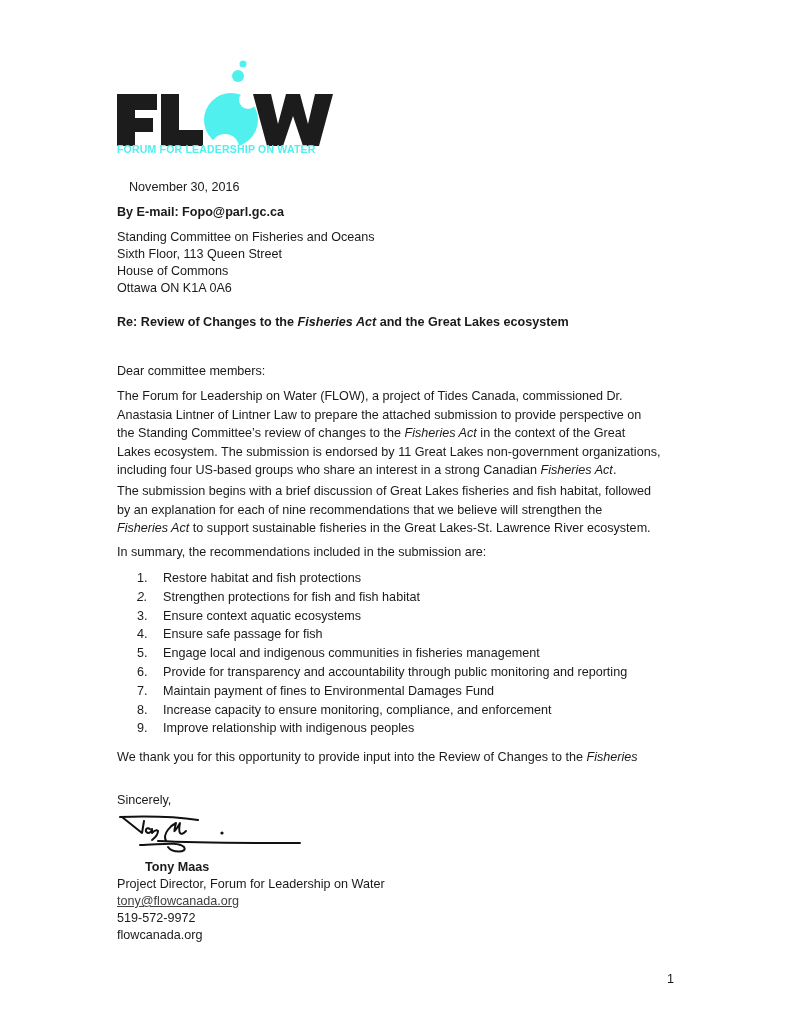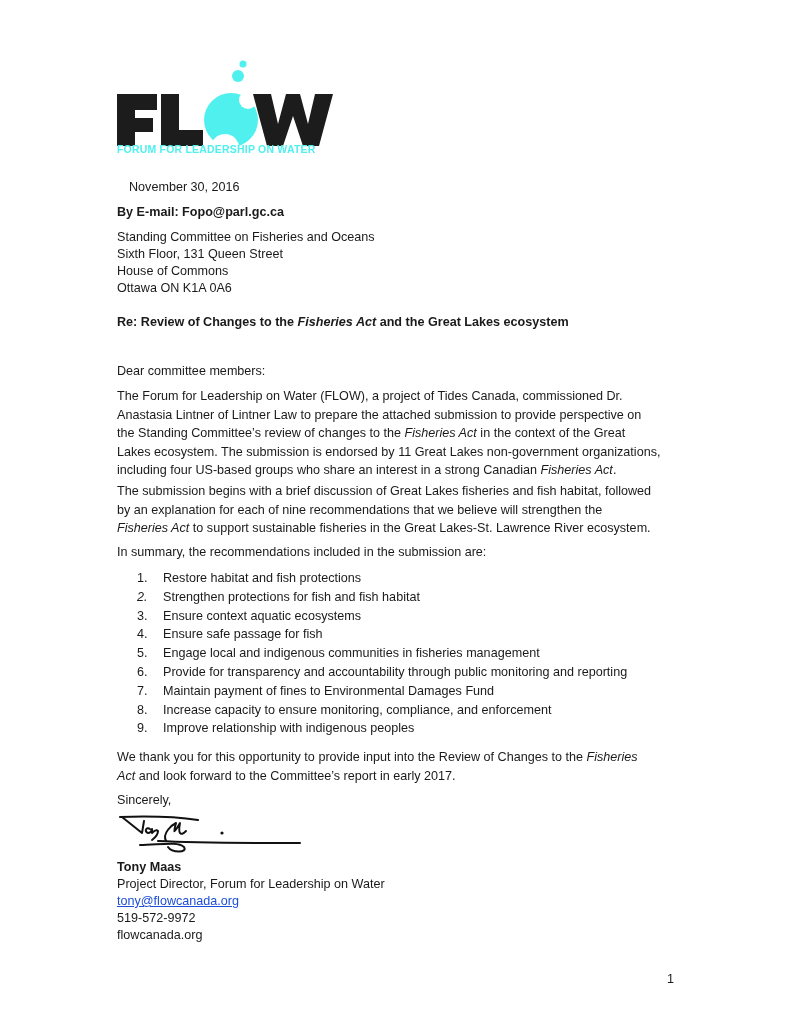--- a/index.html
+++ b/index.html
@@ -11,21 +11,21 @@
                 letter-spacing: 0.2px; color: #4ff0ee; white-space: nowrap; }
     .txt { position: absolute; left: 117px; font-size: 12.6px; line-height: 17px; white-space: nowrap; }
     .b { font-weight: bold; }
     .para { position: absolute; left: 117px; width: 560px; font-size: 12.6px; line-height: 18.6px; }
     .para p { margin: 0; white-space: nowrap; }
     i { font-style: italic; }
     .list { position: absolute; left: 117px; top: 553px; margin: 0; padding: 0; list-style: none; }
     .list li { position: relative; height: 18.8px; font-size: 12.6px; line-height: 18.8px; white-space: nowrap; }
     .list .num { position: absolute; left: 20px; width: 16px; }
     .list .lbl { position: absolute; left: 46px; }
-    .link { color: #1d4ed8; text-decoration: underline; }
+    .link { color: #404040; text-decoration: underline; }
     .sig { position: absolute; left: 118px; top: 795px; width: 185px; height: 44px; }
     .pagenum { position: absolute; left: 667px; top: 956px; font-size: 12.6px; }
   </style>
 </head>
 <body>
 
 <div class="page">
 
   <svg class="logo" viewBox="0 0 220 102" xmlns="http://www.w3.org/2000/svg">
 
@@ -43,21 +43,21 @@
     <path d="M136 36 H154 L161 66 L169 36 H183 L191 66 L198 36 H216 L202 88 H186 L176 58 L166 88 H150 Z" fill="#1c1c1c"></path>
   </svg>
   <div class="logo-tag">FORUM FOR LEADERSHIP ON WATER</div>
 
   <div class="txt" style="top:163px;margin-left:12px;">November 30, 2016</div>
 
   <div class="txt b" style="top:188px;">By E-mail: Fopo@parl.gc.ca</div>
 
   <div>
     <div class="txt" style="top:213px;">Standing Committee on Fisheries and Oceans</div>
-    <div class="txt" style="top:230px;">Sixth Floor, 131 Queen Street</div>
+    <div class="txt" style="top:230px;">Sixth Floor, 113 Queen Street</div>
     <div class="txt" style="top:247px;">House of Commons</div>
     <div class="txt" style="top:264px;">Ottawa ON K1A 0A6</div>
   </div>
 
   <div class="txt b" style="top:298px;"><span>Re: Review of Changes to the </span><i>Fisheries Act</i><span> and the Great Lakes ecosystem</span></div>
 
   <div class="txt" style="top:347px;">Dear committee members:</div>
 
   <div class="para" style="top:371px;">
     <p>The Forum for Leadership on Water (FLOW), a project of Tides Canada, commissioned Dr.</p>
@@ -109,39 +109,38 @@
         <span class="lbl">Increase capacity to ensure monitoring, compliance, and enforcement</span>
       </li>
     <li>
         <span class="num">9.</span>
         <span class="lbl">Improve relationship with indigenous peoples</span>
       </li>
   </ol>
 
   <div class="para" style="top:732px;">
     <p><span>We thank you for this opportunity to provide input into the Review of Changes to the </span><i>Fisheries</i></p>
-    <p><i>Act</i><span> and look forward to the Committee’s report in early 2017.</span></p>
   </div>
 
   <div class="txt" style="top:776px;">Sincerely,</div>
 
   <svg class="sig" viewBox="0 0 185 44" xmlns="http://www.w3.org/2000/svg">
     <g fill="none" stroke="#111" stroke-width="2" stroke-linecap="round" stroke-linejoin="round">
       <path d="M2 6 C30 5 60 6 80 9"></path>
       <path d="M4 6 L24 22 L26 10"></path>
       <path d="M32 18 c-4 -3 -6 3 -2 4 c3 0 4 -4 4 -4 l0 4 c2 -2 4 -4 6 -2 c0 3 -2 6 -6 9"></path>
       <path d="M48 30 C44 22 54 14 58 12 C56 20 54 26 62 12 C60 22 62 26 68 20"></path>
       <path d="M22 34 C40 34 60 30 66 36 C70 42 54 42 50 36"></path>
       <path d="M40 30 C80 32 130 32 182 32"></path>
     </g>
     <circle cx="104" cy="22" r="1.6" fill="#111"></circle>
   </svg>
 
   <div>
-    <div class="txt b" style="top:843px;">Tony Maas</div>
+    <div class="txt b" style="top:843px;margin-left:28px;">Tony Maas</div>
     <div class="txt" style="top:860px;">Project Director, Forum for Leadership on Water</div>
     <div class="txt" style="top:877px;"><span class="link">tony@flowcanada.org</span></div>
     <div class="txt" style="top:894px;">519-572-9972</div>
     <div class="txt" style="top:911px;">flowcanada.org</div>
   </div>
 
   <div class="pagenum">1</div>
 </div>
 
 </body></html>

